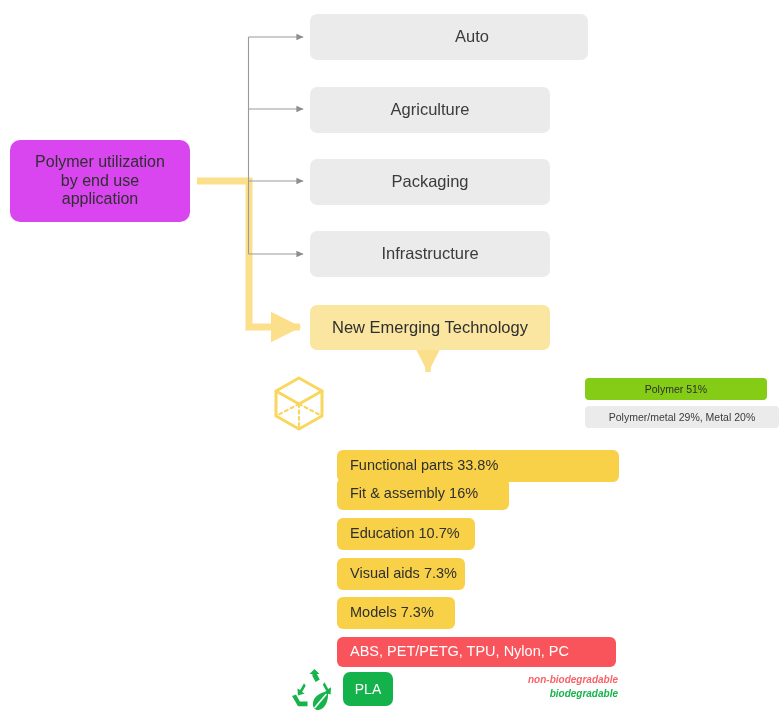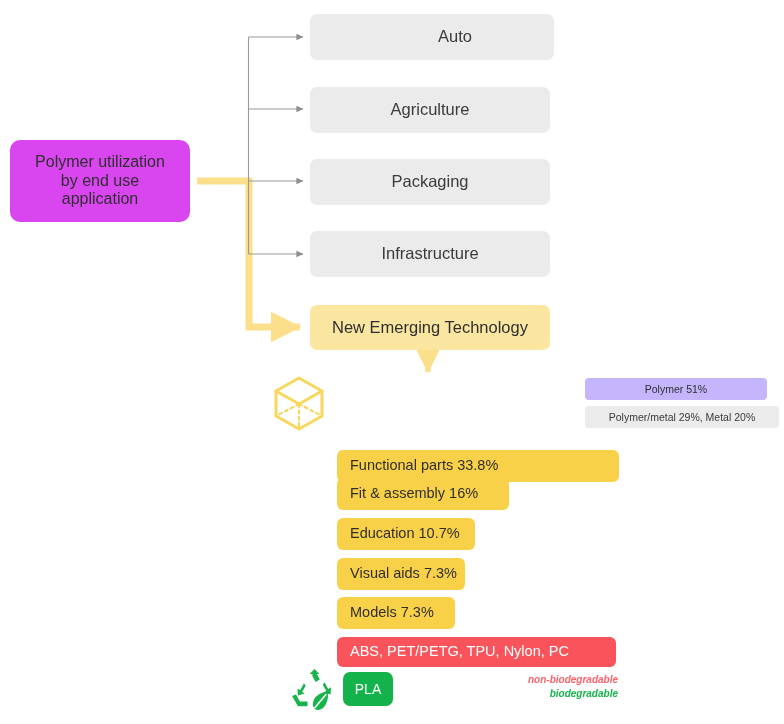--- a/index.html
+++ b/index.html
@@ -72,21 +72,21 @@
     padding-left: 13px;
     border-radius: 6px;
   }
   .node.smallgray {
     background: #ebebeb;
     color: #3b3b3b;
     font-size: 10.5px;
     border-radius: 4px;
   }
   .node.smallyellow {
-    background: #c4b5fd;
+    background: #84cc16;
     color: #2f2f2f;
     font-size: 10.5px;
     border-radius: 4px;
   }
   .node.green {
     background: #14b24a;
     color: #ffffff;
     font-size: 14px;
     border-radius: 7px;
   }
@@ -134,21 +134,21 @@
 
     <path d="M428,350 L428,372" stroke="#fbdf8b" stroke-width="5.5" fill="none" marker-end="url(#yellowArrowDown)"></path>
   </svg>
 
   <div class="node root" style="left:10px; top:140px; width:180px; height:82px;">
     <span class="root-line">Polymer utilization</span>
     <span class="root-line">by end use</span>
     <span class="root-line">application</span>
   </div>
 
-  <div class="node gray" style="left:310px; top:14px; width:244px; height:46px;padding-left:46px;">
+  <div class="node gray" style="left:310px; top:14px; width:278px; height:46px;padding-left:46px;">
     <span>Auto</span>
   </div>
 
   <div class="node gray" style="left:310px; top:87px; width:240px; height:46px;">
     <span>Agriculture</span>
   </div>
 
   <div class="node gray" style="left:310px; top:159px; width:240px; height:46px;">
     <span>Packaging</span>
   </div>

